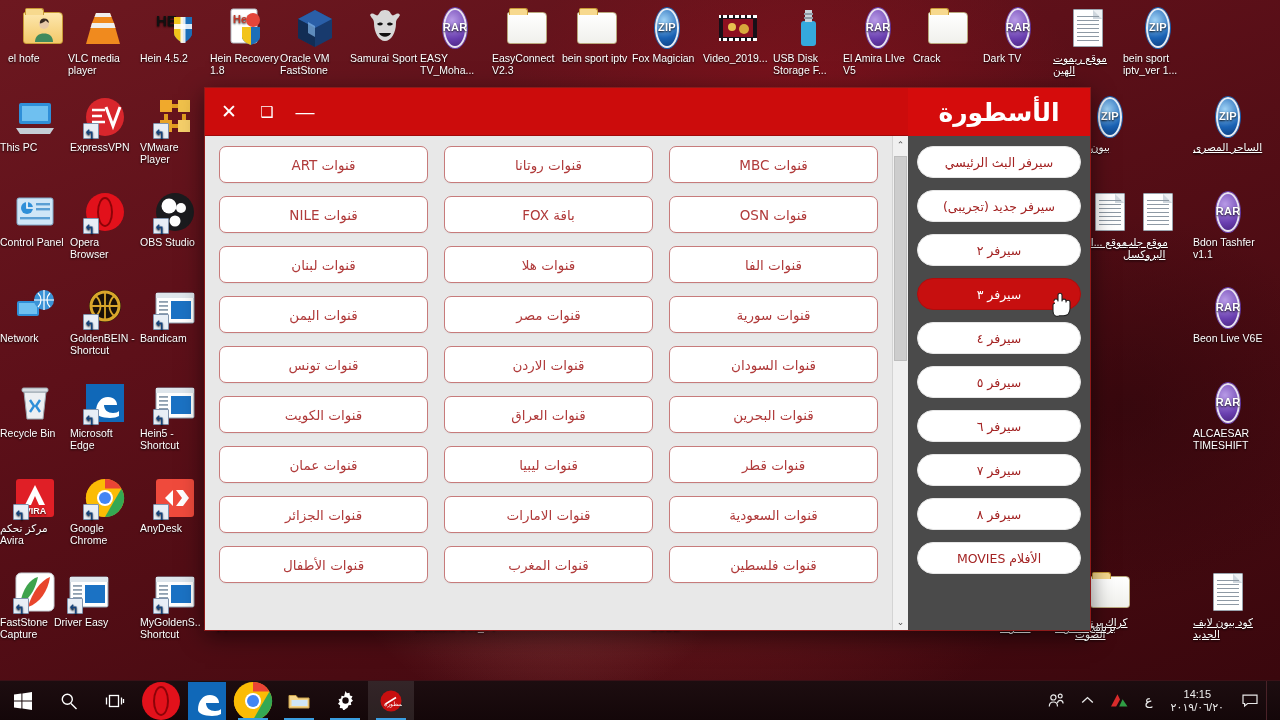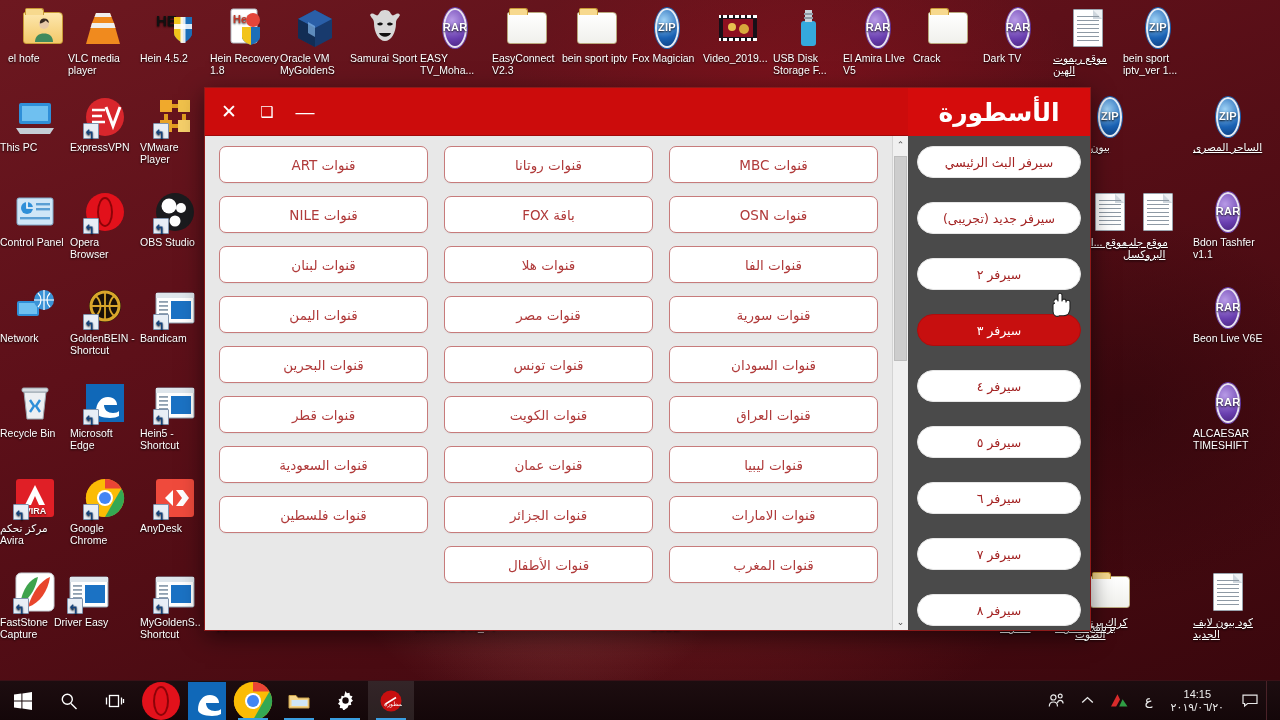--- a/index.html
+++ b/index.html
@@ -117,21 +117,21 @@
   
   #vscroll{ position:absolute; right:0; top:0; bottom:0; width:16px; background:#f0f0f0; border-left:1px solid #d4d4d4; }
   .sb-arrow{ height:17px; display:flex;align-items:center;justify-content:center;color:#505050;font-size:9px;
      background:#f0f0f0; }
   #sb-thumb{ position:absolute; left:1px; right:1px; top:20px; height:205px; background:#cdcdcd; border:1px solid #bdbdbd;}
   .sb-arrow.bottom{ position:absolute; bottom:0; left:0; right:0; }
 
   
   #sidebar{ width:182px; background:#4a4a4a; padding:10px 9px; }
   .srv-btn{
-    height:32px; margin-bottom:24px; border-radius:16px; background:#fff; color:#a32222;
+    height:32px; margin-bottom:12px; border-radius:16px; background:#fff; color:#a32222;
     font-size:12.5px; display:flex;align-items:center;justify-content:center; direction:rtl;
     border:1px solid #e6e6e6; cursor:default;
     font-family:"DejaVu Sans","Liberation Sans",sans-serif;
   }
   .srv-btn.selected{ background:#c70f0f; color:#fff; border-color:#b00c0c; }
 
   
   #cursor{ position:absolute; left:1050px; top:292px; width:22px; height:26px; pointer-events:none; z-index:50; }
 </style>
 </head>
@@ -229,21 +229,21 @@
       </div>
       <div class="icon-cell" style="left: 280px; top: 6px;">
         <div class="glyph">
           <svg width="42" height="42" viewBox="0 0 42 42">
             <path d="M21 3 38 12v19L21 40 4 31V12z" fill="#183a6d"></path>
         <path d="M21 3 38 12 21 21 4 12z" fill="#2a5fa8"></path>
             <path d="M21 21v19L4 31V12z" fill="#122d55"></path>
         <path d="M14 15l7 4v11l-7-4z" fill="#7fb3e8" opacity=".7"></path>
           </svg>
         </div>
-        <span class="lbl">Oracle VM MyGoldenS</span>
+        <span class="lbl">Oracle VM FastStone</span>
       </div>
       <div class="icon-cell" style="left: 350px; top: 6px;">
         <div class="glyph">
           <svg width="42" height="42" viewBox="0 0 42 42">
             <path d="M6 8c3-4 6 2 8 0s2-5 7-5 5 3 7 5 5-4 8 0c-2 4-4 4-4 8 0 10-5 18-11 18S10 26 10 16c0-4-2-4-4-8z" fill="#d8d8d8"></path>
         <path d="M13 17c2-2 5-2 6 0-2 2-4 2-6 0zM23 17c1-2 4-2 6 0-2 2-5 2-6 0z" fill="#111"></path>
         <path d="M15 26h12c-2 5-10 5-12 0z" fill="#111"></path>
           </svg>
         </div>
         <span class="lbl">Samurai Sport</span>
@@ -626,20 +626,21 @@
             <div class="ch-btn">قنوات OSN</div>
             <div class="ch-btn">باقة FOX</div>
             <div class="ch-btn">قنوات NILE</div>
             <div class="ch-btn">قنوات الفا</div>
             <div class="ch-btn">قنوات هلا</div>
             <div class="ch-btn">قنوات لبنان</div>
             <div class="ch-btn">قنوات سورية</div>
             <div class="ch-btn">قنوات مصر</div>
             <div class="ch-btn">قنوات اليمن</div>
             <div class="ch-btn">قنوات السودان</div>
+            <div class="ch-btn">قنوات الاردن</div>
             <div class="ch-btn">قنوات تونس</div>
             <div class="ch-btn">قنوات البحرين</div>
             <div class="ch-btn">قنوات العراق</div>
             <div class="ch-btn">قنوات الكويت</div>
             <div class="ch-btn">قنوات قطر</div>
             <div class="ch-btn">قنوات ليبيا</div>
             <div class="ch-btn">قنوات عمان</div>
             <div class="ch-btn">قنوات السعودية</div>
             <div class="ch-btn">قنوات الامارات</div>
             <div class="ch-btn">قنوات الجزائر</div>

